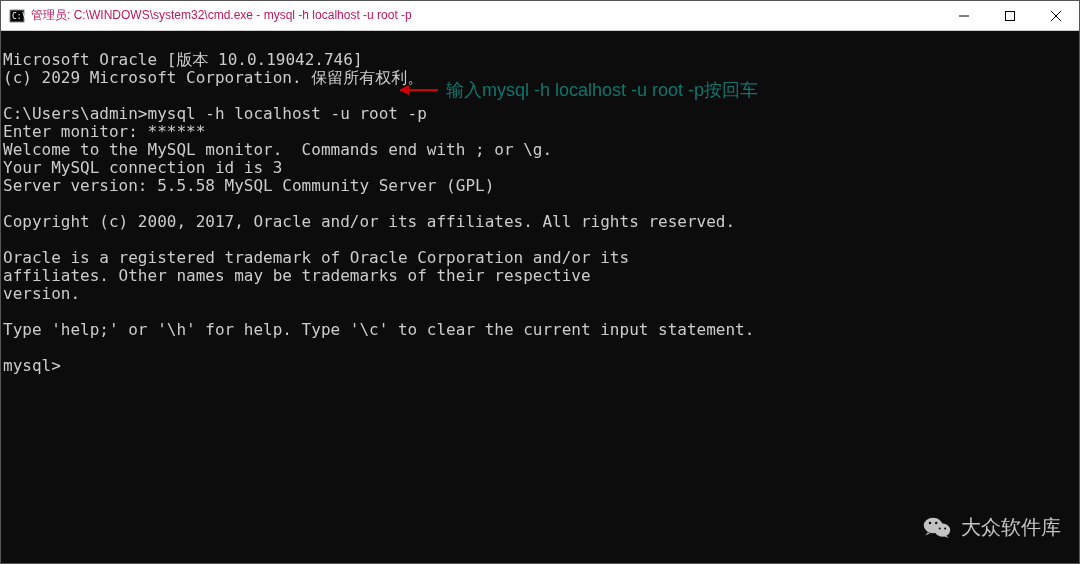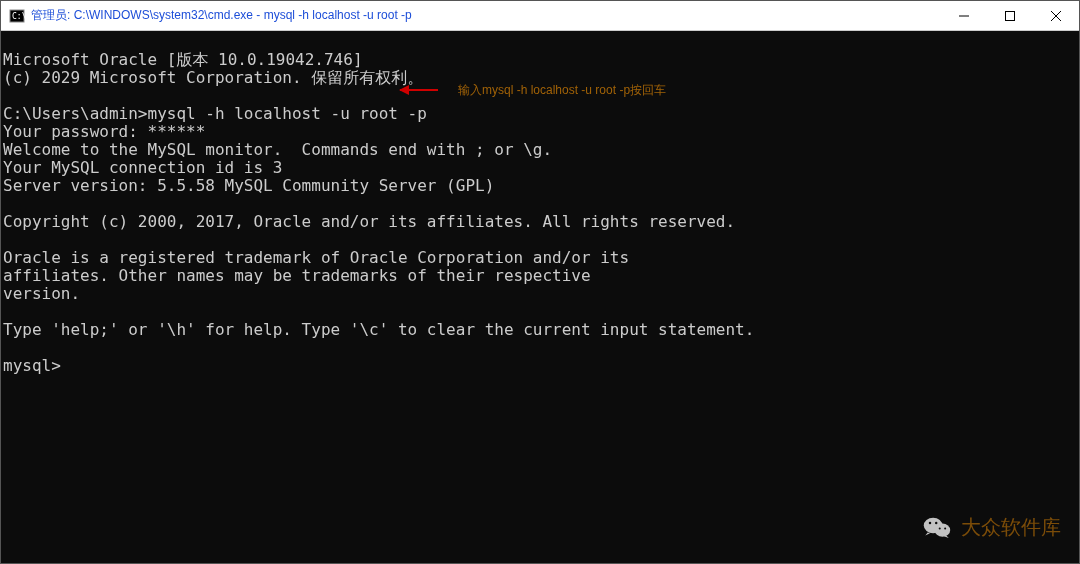--- a/index.html
+++ b/index.html
@@ -32,21 +32,21 @@
       height: 16px;
       margin-right: 6px;
       display: flex;
       align-items: center;
       justify-content: center;
     }
     .titlebar-icon svg { width: 16px; height: 16px; }
     .titlebar-text {
       font-family: "Microsoft YaHei", "Segoe UI", sans-serif;
       font-size: 12px;
-      color: #1d4ed8;
+      color: #be185d;
       flex: 1;
       white-space: nowrap;
       overflow: hidden;
     }
     .win-controls { display: flex; height: 100%; }
     .win-btn {
       width: 46px;
       height: 100%;
       display: flex;
       align-items: center;
@@ -81,37 +81,37 @@
     .annotation-arrow::before {
       content: "";
       position: absolute;
       left: -1px;
       top: -4px;
       border-top: 5px solid transparent;
       border-bottom: 5px solid transparent;
       border-right: 10px solid #d00000;
     }
     .annotation-text {
-      color: #a16207;
+      color: #0f766e;
       font-family: "Microsoft YaHei", "SimSun", sans-serif;
-      font-size: 12px;
-      margin-left: 20px;
+      font-size: 18px;
+      margin-left: 8px;
       white-space: nowrap;
     }
     .ann1 { top: 50px; left: 399px; }
     .ann1 .annotation-arrow { width: 38px; }
     .ann2 { top: 77px; left: 204px; }
     .ann2 .annotation-arrow { width: 330px; }
     .watermark {
       position: absolute;
       right: 18px;
       bottom: 24px;
       display: flex;
       align-items: center;
-      color: #a16207;
+      color: #ffffff;
       opacity: 0.75;
       font-family: "Microsoft YaHei", sans-serif;
       font-size: 20px;
       pointer-events: none;
     }
     .watermark-icon {
       width: 28px;
       height: 24px;
       margin-right: 10px;
     }
@@ -145,21 +145,21 @@
             <line x1="10" y1="0" x2="0" y2="10" stroke="#000" stroke-width="1"></line>
           </svg>
       </div>
     </div>
   </div>
   <div class="terminal">
 <span>Microsoft Oracle [版本 10.0.19042.746]</span>
 <span>(c) 2029 Microsoft Corporation. 保留所有权利。</span>
 <span></span>
 <span>C:\Users\admin&gt;mysql -h localhost -u root -p</span>
-<span>Your password: ******</span>
+<span>Enter monitor: ******</span>
 <span>Welcome to the MySQL monitor.  Commands end with ; or \g.</span>
 <span>Your MySQL connection id is 3</span>
 <span>Server version: 5.5.58 MySQL Community Server (GPL)</span>
 <span></span>
 <span>Copyright (c) 2000, 2017, Oracle and/or its affiliates. All rights reserved.</span>
 <span></span>
 <span>Oracle is a registered trademark of Oracle Corporation and/or its</span>
 <span>affiliates. Other names may be trademarks of their respective</span>
 <span>version.</span>
 <span></span>

